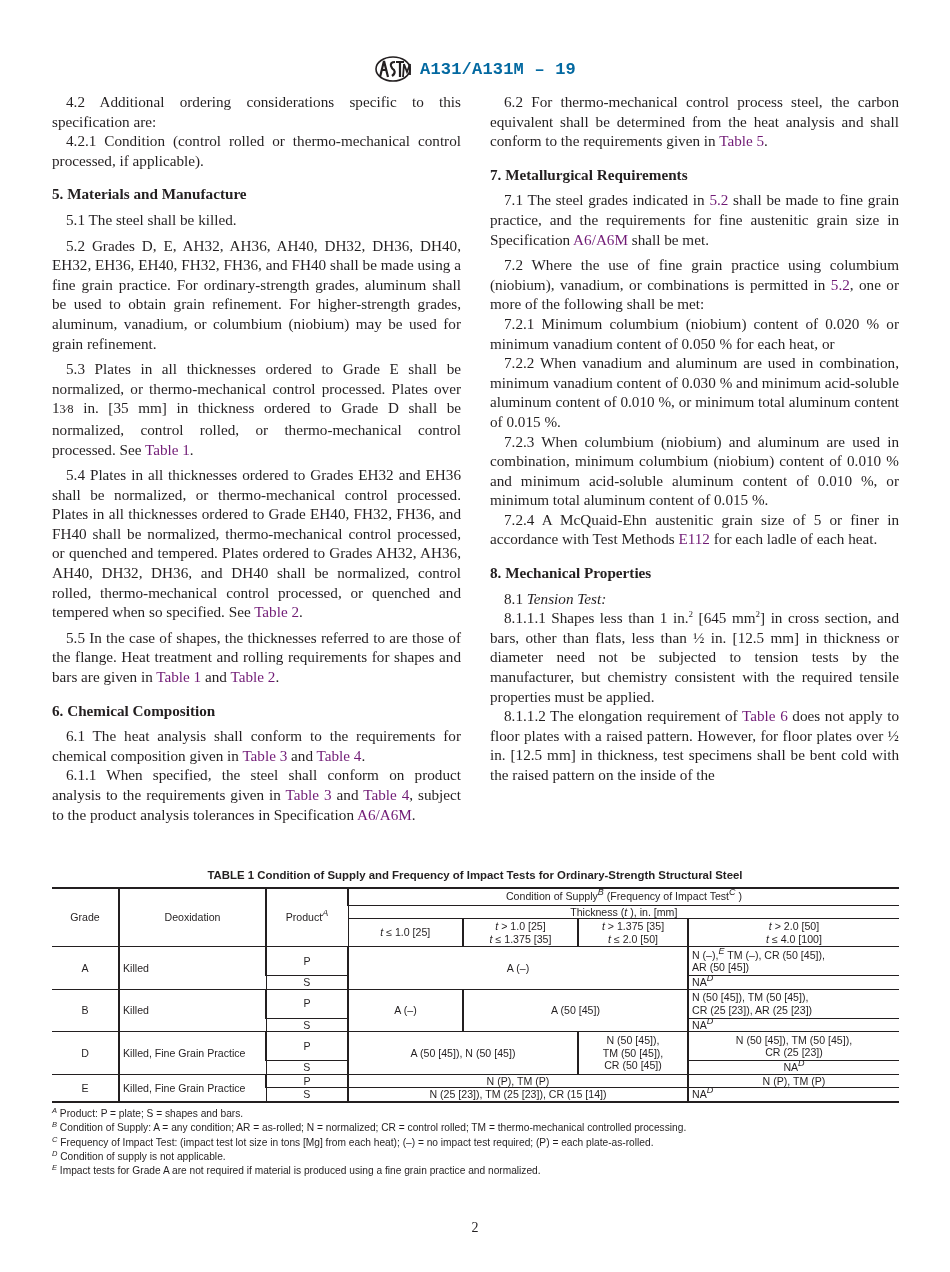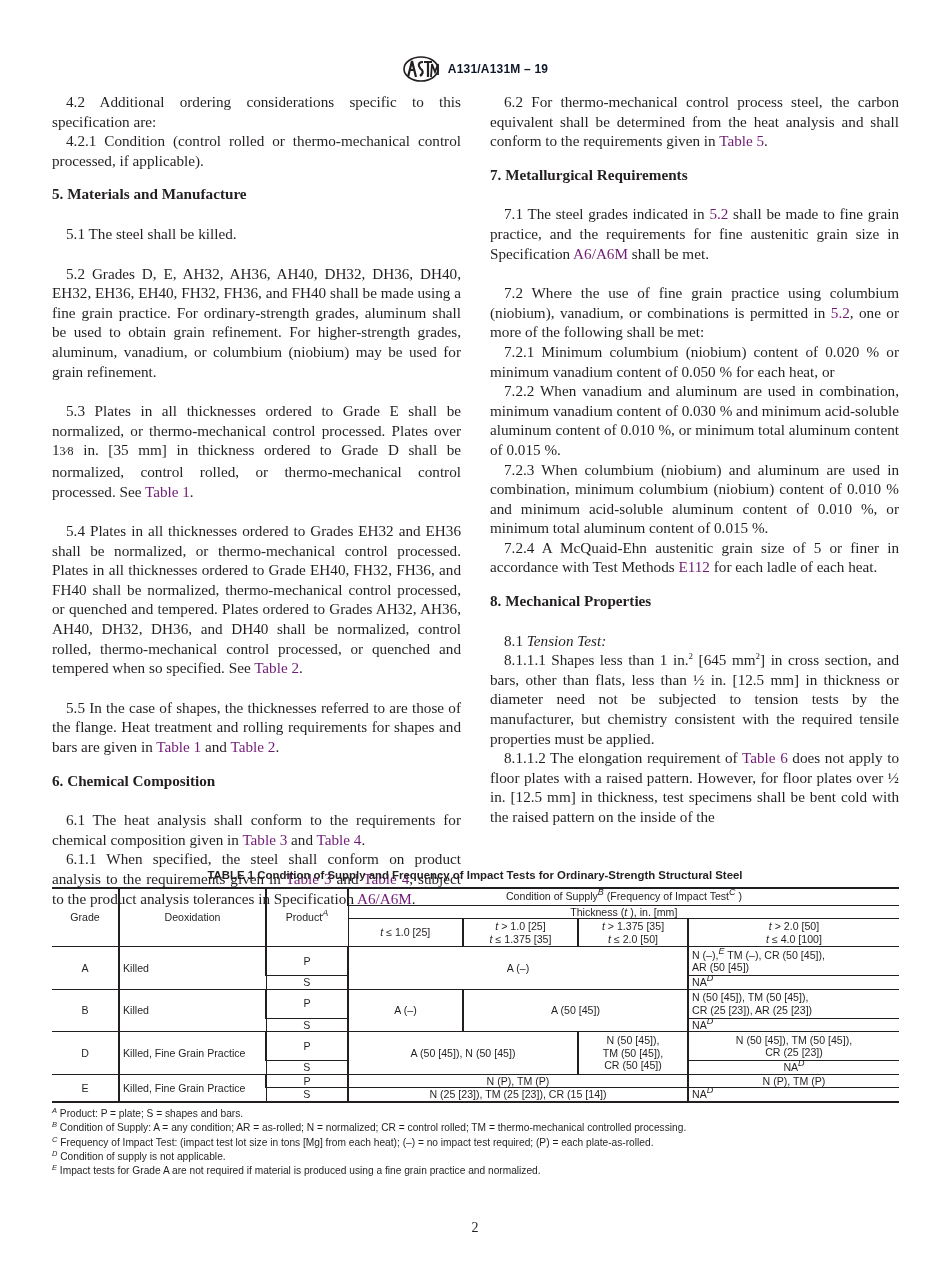--- a/index.html
+++ b/index.html
@@ -1,27 +1,27 @@
 <!DOCTYPE html>
 <html><head>
 <meta charset="utf-8">
 <style>
   html, body { margin: 0; padding: 0; background: #ffffff; }
   body { width: 950px; height: 1272px; position: relative; overflow: hidden; color: #231f20; }
   .link { color: #701a75; }
 
   #page-header { position: absolute; top: 54px; left: 0; width: 950px; height: 30px; display: flex; justify-content: center; align-items: center; gap: 8px; }
   #page-header .logo { width: 38px; height: 28px; }
-  #page-header .doc-id { font-family: Liberation Sans, sans-serif; font-weight: bold; font-size: 12px; letter-spacing: 0.2px; color: #0f172a; }
+  #page-header .doc-id { font-family: Liberation Mono, monospace; font-weight: bold; font-size: 17px; letter-spacing: 0.2px; color: #0369a1; }
 
   .col { position: absolute; top: 92px; width: 409px; font-family: "Liberation Serif", serif; font-size: 15.2px; line-height: 19.6px; text-align: justify; }
   .col.left { left: 52px; }
   .col.right { left: 490px; }
   .col p { margin: 0; text-indent: 14px; }
-  .col p.gap { margin-top: 20px; }
+  .col p.gap { margin-top: 6px; }
   .col h2 { margin: 14px 0 4px 0; font-size: 15.2px; font-weight: bold; text-indent: 0; }
   sup { font-size: 9px; line-height: 0; vertical-align: super; }
   .frac { font-size: 12px; }
 
   #table-title { position: absolute; top: 869px; left: 0; width: 950px; text-align: center; font-family: "Liberation Sans", sans-serif; font-weight: bold; font-size: 11.4px; }
 
   #table1 { position: absolute; top: 887px; left: 52px; width: 847px; border-collapse: collapse; font-family: "Liberation Sans", sans-serif; font-size: 10.6px; line-height: 12.6px; color: #231f20; border-top: 2px solid #231f20; border-bottom: 2px solid #231f20; }
   #table1 td { border: 1px solid #231f20; padding: 0 3px; text-align: center; vertical-align: middle; }
   #table1 td.l { text-align: left; }
   #table1 td.vl { border-left: 2px solid #231f20; }

